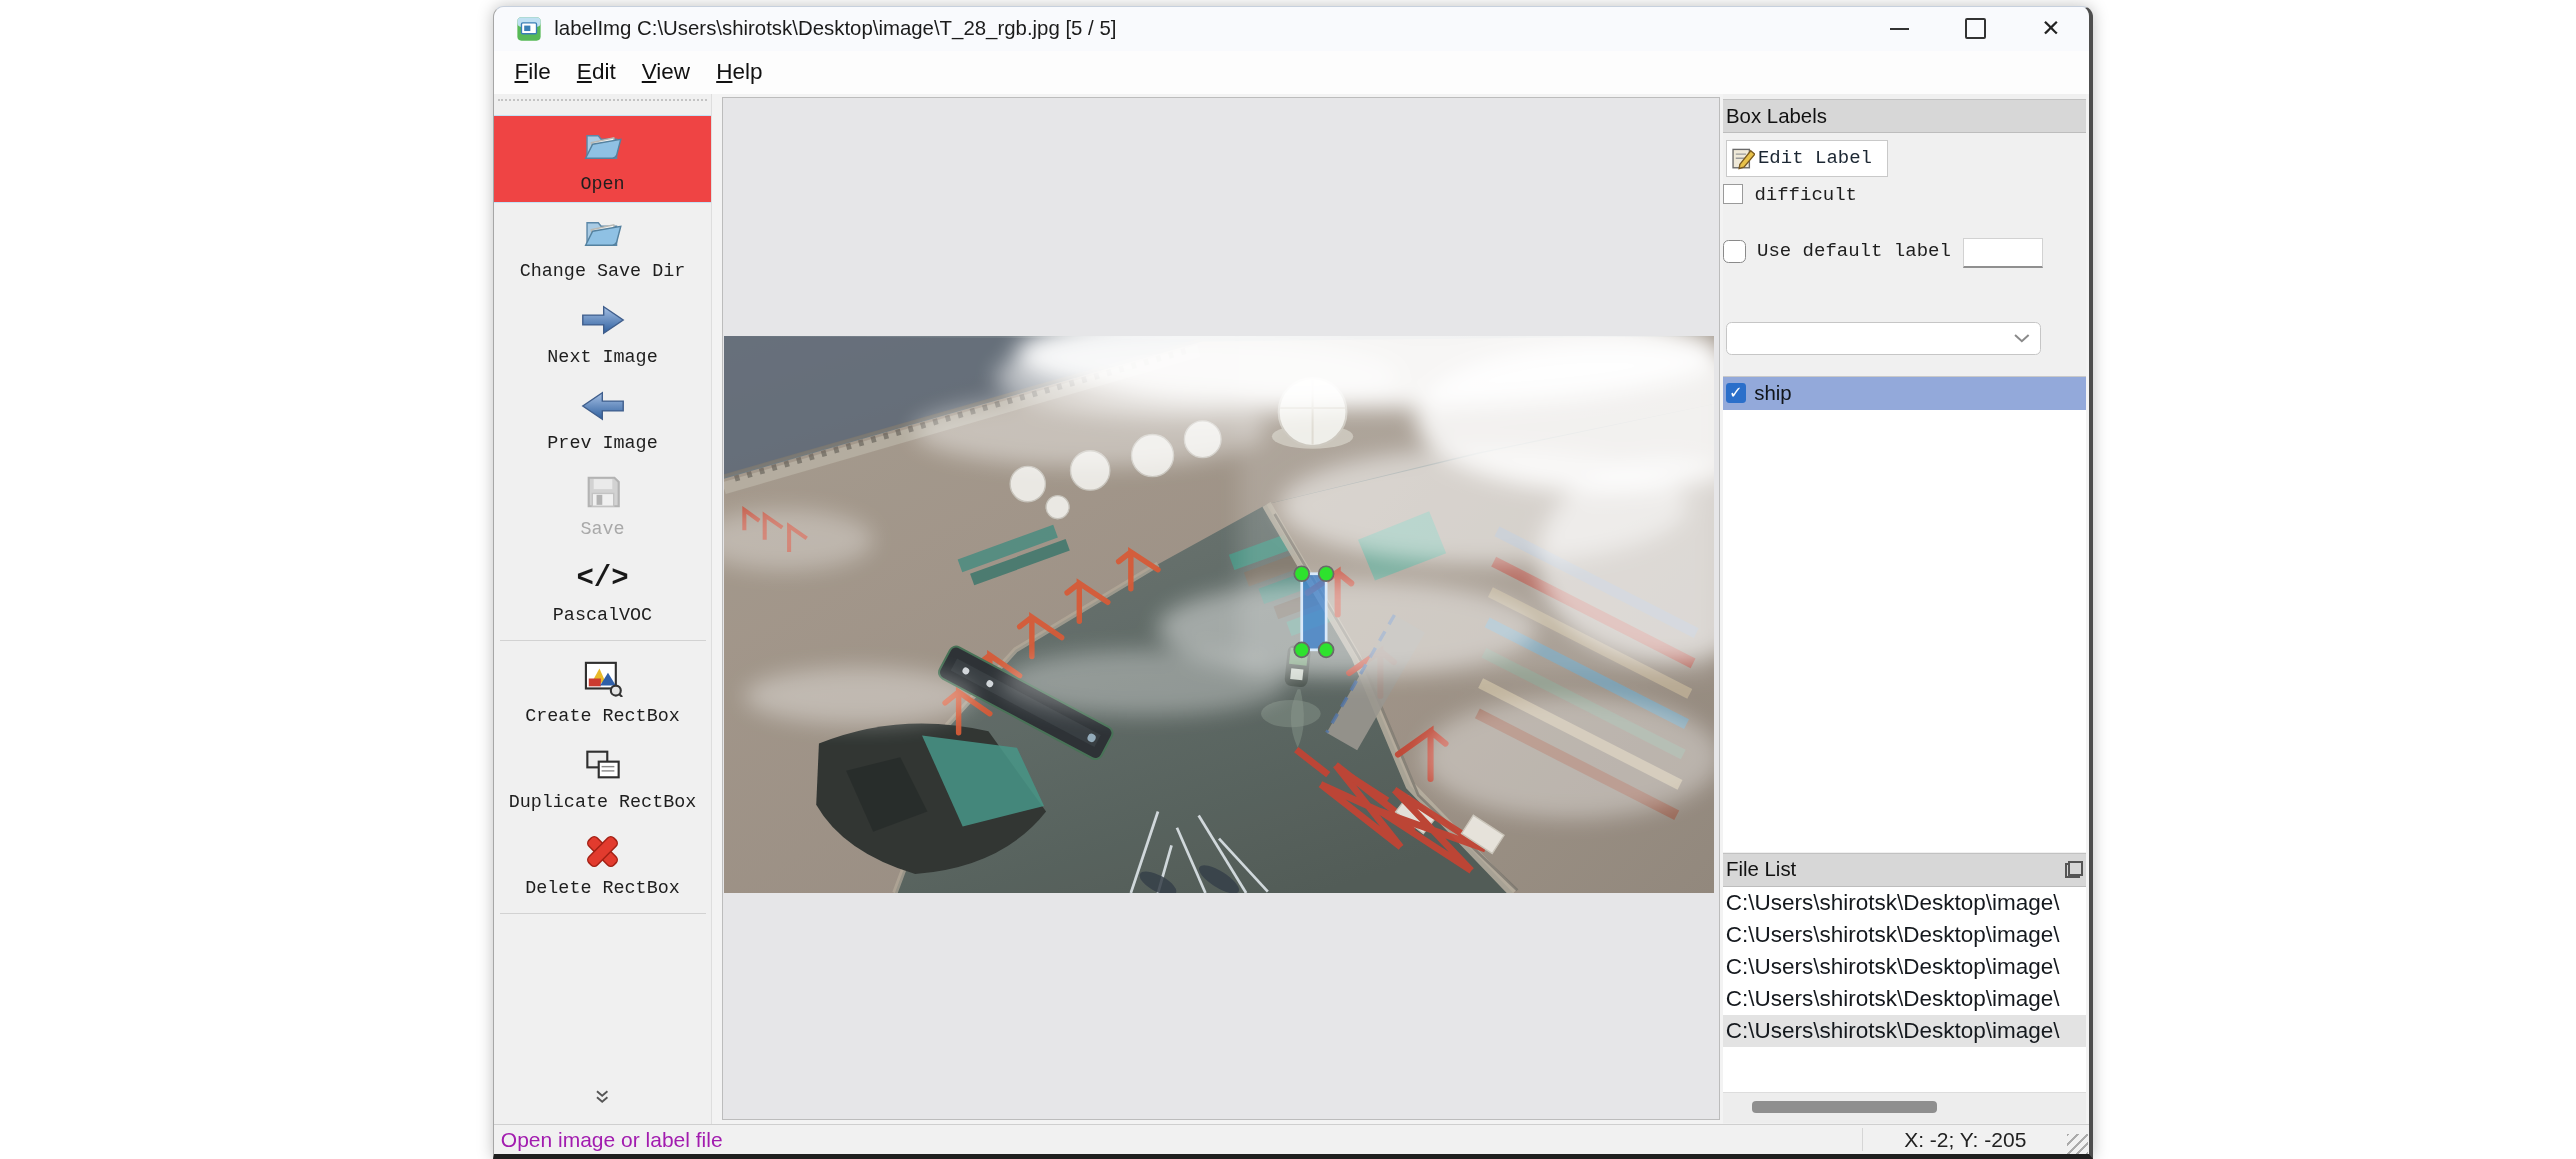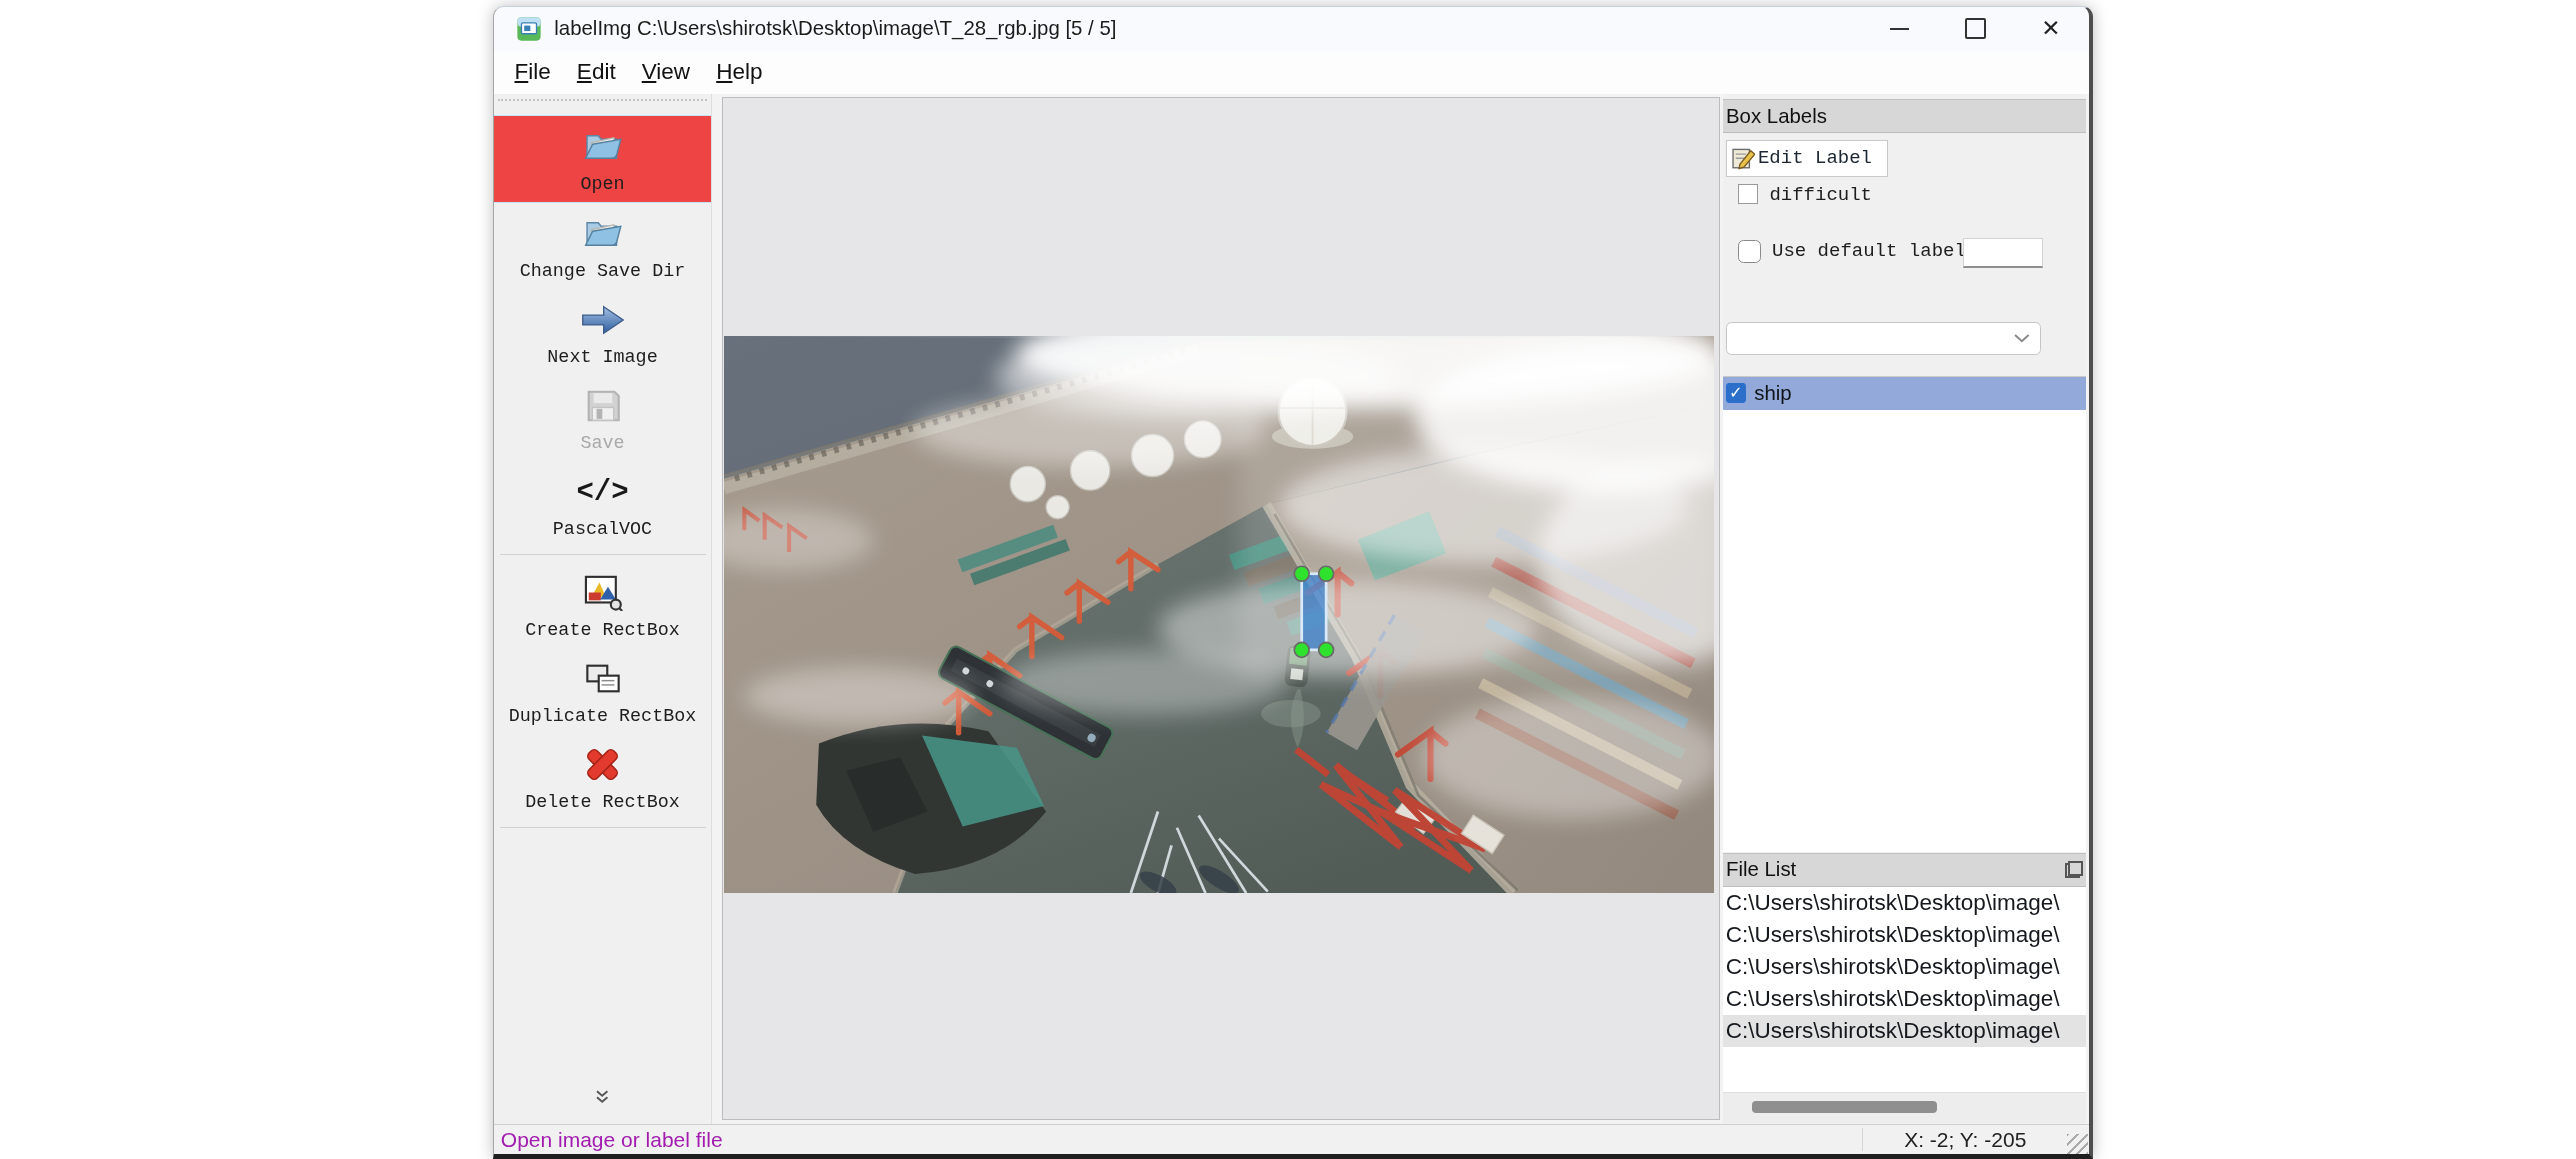--- a/index.html
+++ b/index.html
@@ -49,21 +49,21 @@
         border-top:0.7px solid #c2c2c2;border-bottom:0.7px solid #bdbdbd;box-sizing:border-box;
         font-size:20.4px;color:#111;display:flex;align-items:center;padding:0 3px;}
   .hdr-boxlabels{top:5.5px;}
   .hdr-filelist{top:759px;}
   .float-icon{margin-left:auto;position:relative;width:17.7px;height:17.7px;}
   .float-icon .b{position:absolute;left:0;bottom:0;width:11px;height:11px;border:2px solid #555;background:#d7d7d7;}
   .float-icon .f{position:absolute;right:0;top:0;width:11px;height:11px;border:2px solid #555;background:#d7d7d7;}
   .edit-label-btn{position:absolute;left:2.7px;top:46px;width:162px;height:37px;background:#ffffff;
         border:0.7px solid #c9c9c9;display:flex;align-items:center;padding:0 4.1px;box-sizing:border-box;}
   .edit-label-btn span{font-family:"Liberation Mono","DejaVu Sans Mono",monospace;font-size:19px;color:#1c2733;margin-left:2.7px;white-space:nowrap;}
-  .chk-row{position:absolute;left:15px;display:flex;}
+  .chk-row{position:absolute;left:0;display:flex;}
   .row-difficult{top:90px;}
   .row-default{top:146px;}
   .chk{width:20.4px;height:20.4px;background:#fff;border:1.4px solid #9a9a9a;box-sizing:border-box;flex:0 0 auto;}
   .chk.round{width:23px;height:23px;border-radius:5.5px;border-color:#8a8a8a;}
   .chk-label{font-family:"Liberation Mono","DejaVu Sans Mono",monospace;font-size:19px;color:#1e1e1e;margin-left:11px;white-space:nowrap;}
   .default-input{position:absolute;left:240px;top:144px;width:80px;height:30px;background:#fff;
         border:0.7px solid #d2d2d2;border-bottom:2px solid #8f8f8f;box-sizing:border-box;font-size:17.7px;padding:0 4.1px;
         font-family:"Liberation Mono","DejaVu Sans Mono",monospace;}
   .combo{position:absolute;left:2.7px;top:228px;width:315px;height:33px;background:#fff;border:0.7px solid #c6c6c6;
         border-radius:5.5px;box-sizing:border-box;display:flex;align-items:center;}
@@ -161,20 +161,36 @@
                 <stop offset="0" stop-color="#a6c0e4"></stop>
                     <stop offset="1" stop-color="#2e5f9e"></stop>
                   </linearGradient>
                 </defs>
               <polygon points="4,17 34,17 34,5 62,24 34,43 34,31 4,31" fill="url(#ag1)" stroke="#3f5e8c" stroke-width="2"></polygon>
             </svg>
           </div>
           <div class="tb-label">Next Image</div>
         </div>
 
+        <div class="tb-item">
+          <div class="tb-icon">
+            <svg width="46" height="34" viewBox="0 0 66 48">
+              <defs>
+                  <linearGradient id="ag2" x1="0" y1="0" x2="0" y2="1">
+                <stop offset="0" stop-color="#a6c0e4"></stop>
+                    <stop offset="1" stop-color="#2e5f9e"></stop>
+                  </linearGradient>
+                </defs>
+              <g transform="translate(66,0) scale(-1,1)">
+                <polygon points="4,17 34,17 34,5 62,24 34,43 34,31 4,31" fill="url(#ag2)" stroke="#3f5e8c" stroke-width="2"></polygon>
+              </g>
+            </svg>
+          </div>
+          <div class="tb-label">Prev Image</div>
+        </div>
 
 
         <div class="tb-item disabled">
           <div class="tb-icon">
             <svg width="40" height="40" viewBox="0 0 56 56" opacity="0.75">
               <path d="M8,8 h36 l6,6 v34 h-42 Z" fill="#c9c9c9" stroke="#9f9f9f" stroke-width="3"></path>
               <rect x="15" y="10" width="26" height="14" fill="#e9e9e9"></rect>
               <rect x="13" y="30" width="30" height="18" fill="#f0f0f0" stroke="#b5b5b5" stroke-width="2"></rect>
               <rect x="19" y="32" width="8" height="14" fill="#9f9f9f"></rect>
             </svg>

